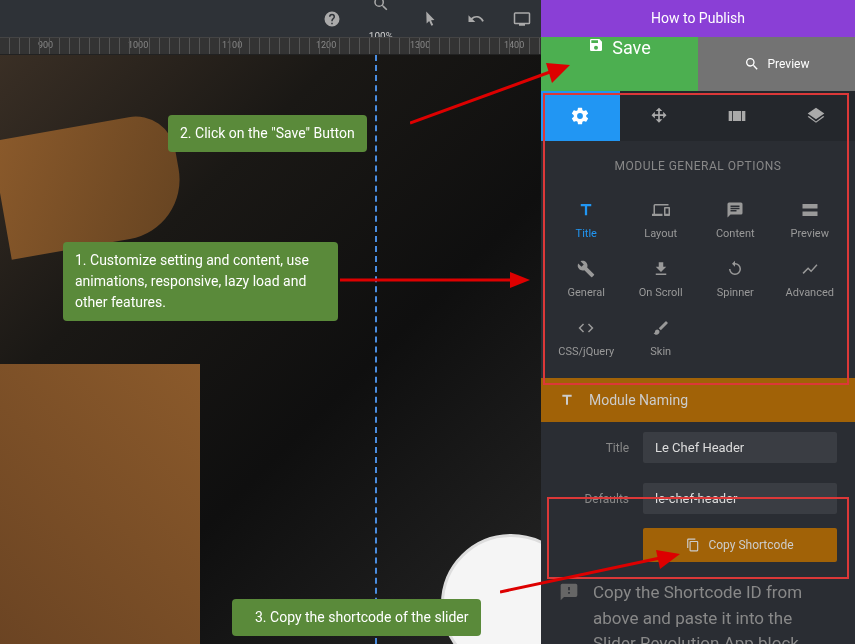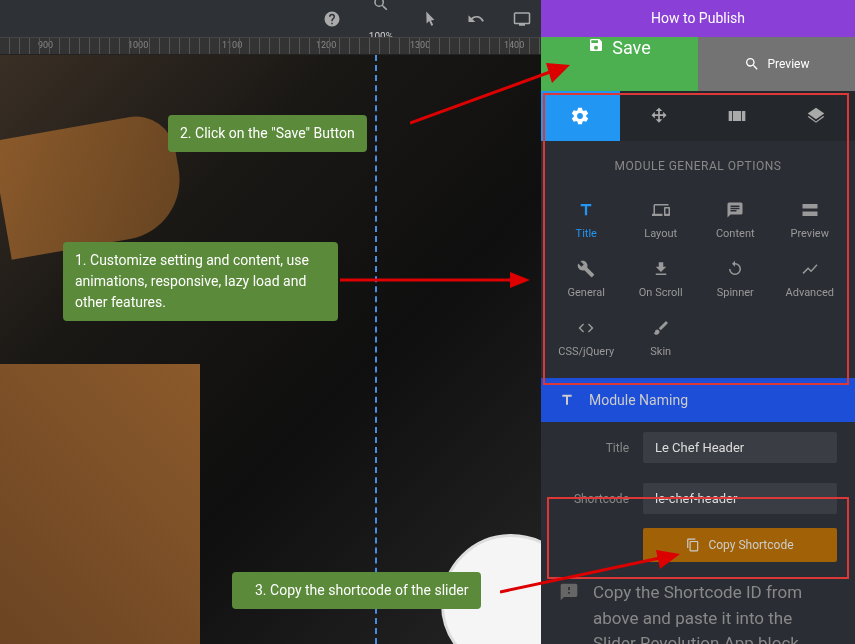--- a/index.html
+++ b/index.html
@@ -18,21 +18,21 @@
 .canvas-area::before { content: ''; position: absolute; left: 0; top: 70px; width: 180px; height: 120px; background: linear-gradient(120deg, #8b5a2b, #654321); border-radius: 0 40px 60px 0; transform: rotate(-10deg); }
 .canvas-area::after { content: ''; position: absolute; left: 0; bottom: 0; width: 200px; height: 280px; background: linear-gradient(45deg, #6b4423, #8b5a2b); }
 .food-item { position: absolute; left: -30px; bottom: 30px; width: 140px; height: 140px; background: radial-gradient(circle, #d4691a, #7a3c0f); border-radius: 50%; }
 .plate { position: absolute; right: -40px; bottom: -30px; width: 140px; height: 140px; background: #f5f5f5; border-radius: 50%; border: 3px solid #ddd; }
 
 .guide-line { position: absolute; left: 375px; top: 0; width: 0; height: 100%; border-left: 2px dashed #4a8de0; }
 
 .callout { position: absolute; background: #5a8a3a; color: #fff; padding: 8px 12px; border-radius: 4px; font-size: 14px; line-height: 1.5; z-index: 50; }
 .callout-1 { left: 63px; top: 242px; width: 275px; }
 .callout-2 { left: 168px; top: 115px; }
-.callout-3 { left: 232px; top: 572px; padding-left: 23px; }
+.callout-3 { left: 232px; top: 599px; padding-left: 23px; }
 
 .arrow { position: absolute; z-index: 40; }
 
 .right-panel { position: absolute; right: 0; top: 0; width: 314px; height: 644px; background: #2a2d33; }
 
 .publish-header { background: #8a3fd6; color: #fff; text-align: center; padding: 10px; font-size: 14px; height: 37px; }
 
 .action-buttons { display: flex; height: 54px; }
 .btn-save { flex: 1; background: #4caf50; color: #fff; display: flex; justify-content: center; gap: 8px; font-size: 18px; cursor: pointer; }
 .btn-preview { flex: 1; background: #737373; color: #fff; display: flex; align-items: center; justify-content: center; gap: 8px; font-size: 12px; cursor: pointer; }
@@ -50,21 +50,21 @@
 
 .section-title { color: #888; text-align: center; padding: 18px; font-size: 12px; letter-spacing: 0.5px; }
 
 .options-grid { display: grid; grid-template-columns: repeat(4, 1fr); gap: 0; padding: 0 8px; }
 .opt-item { display: flex; flex-direction: column; align-items: center; padding: 10px 4px; cursor: pointer; color: #999; font-size: 11px; gap: 8px; }
 .opt-item.active { color: #2196f3; }
 .opt-item svg { width: 18px; height: 18px; fill: #999; }
 .opt-item.active svg { fill: #2196f3; }
 
 .module-naming { margin-top: 10px; }
-.module-naming-header { background: #1d4ed8; padding: 14px 18px; color: #ccc; font-size: 14px; display: flex; align-items: center; gap: 14px; }
+.module-naming-header { background: #a16207; padding: 14px 18px; color: #ccc; font-size: 14px; display: flex; align-items: center; gap: 14px; }
 .module-naming-header svg { width: 16px; height: 16px; fill: #ccc; }
 
 .field-row { display: flex; align-items: center; padding: 10px 18px; gap: 14px; }
 .field-label { color: #888; font-size: 12px; width: 70px; text-align: right; }
 .field-value { background: #3a3d43; color: #ddd; padding: 8px 12px; font-size: 13px; flex: 1; border: none; border-radius: 2px; }
 
 .copy-btn { background: #a16207; color: #ccc; padding: 10px; font-size: 12px; display: flex; align-items: center; justify-content: center; gap: 8px; margin: 4px 18px 4px 102px; cursor: pointer; border-radius: 2px; }
 .copy-btn svg { width: 14px; height: 14px; fill: #ccc; }
 
 .help-text { display: flex; padding: 14px 18px; gap: 14px; color: #888; font-size: 17px; line-height: 1.5; }
@@ -245,21 +245,21 @@
       <svg viewBox="0 0 24 24">
           <path d="M5 4v3h5.5v12h3V7H19V4z"></path>
         </svg>
       <span>Module Naming</span>
     </div>
     <div class="field-row">
       <span class="field-label">Title</span>
       <input class="field-value" value="Le Chef Header" style="">
     </div>
     <div class="field-row">
-      <span class="field-label">Shortcode</span>
+      <span class="field-label">Defaults</span>
       <input class="field-value" value="le-chef-header" style="">
     </div>
     <div class="copy-btn">
       <svg viewBox="0 0 24 24">
           <path d="M16 1H4a2 2 0 00-2 2v14h2V3h12V1zm3 4H8a2 2 0 00-2 2v14a2 2 0 002 2h11a2 2 0 002-2V7a2 2 0 00-2-2zm0 16H8V7h11v14z"></path>
         </svg>
       <span>Copy Shortcode</span>
     </div>
     <div class="help-text">
       <svg viewBox="0 0 24 24">

